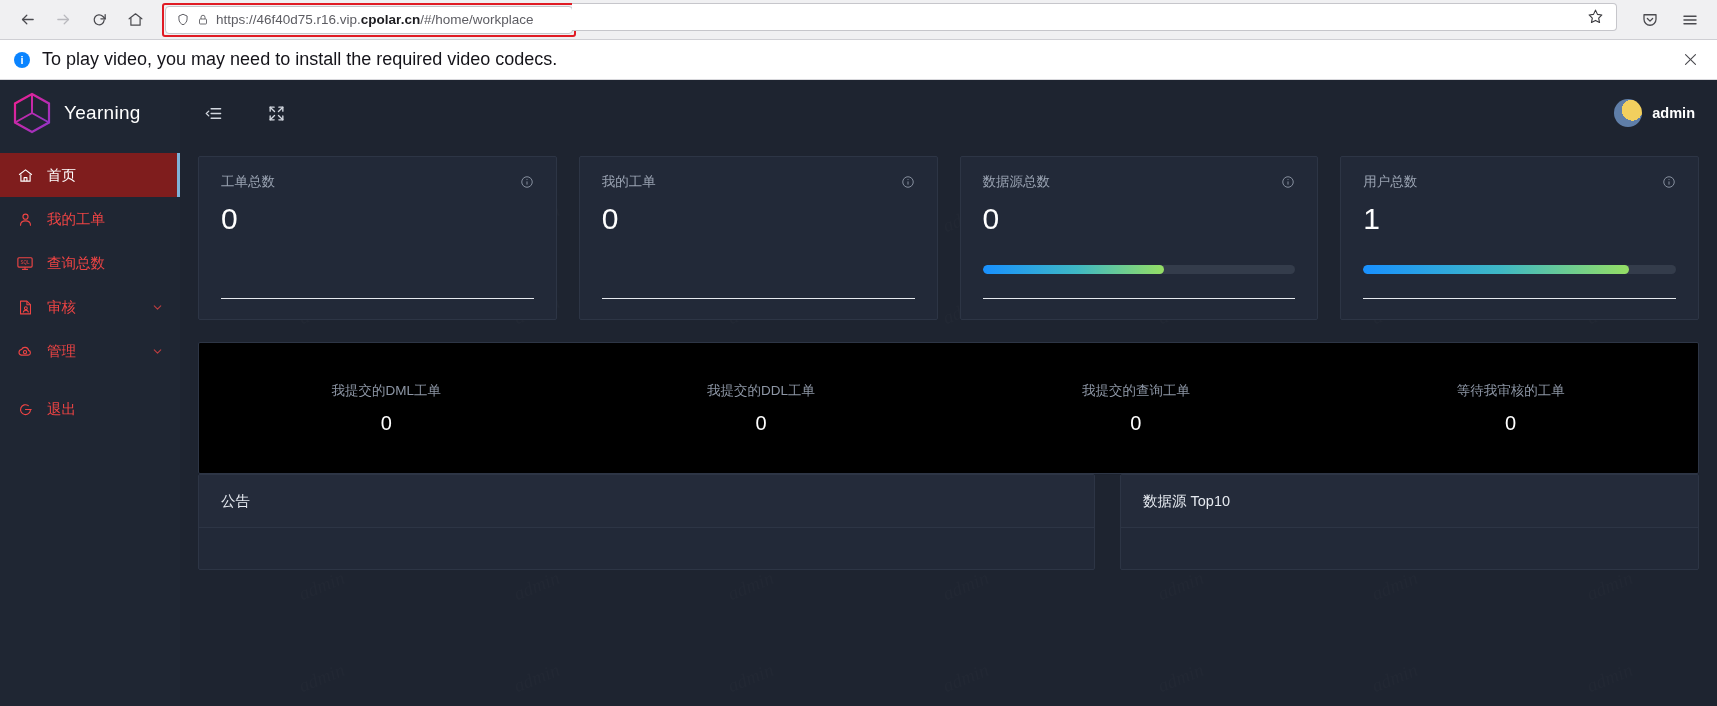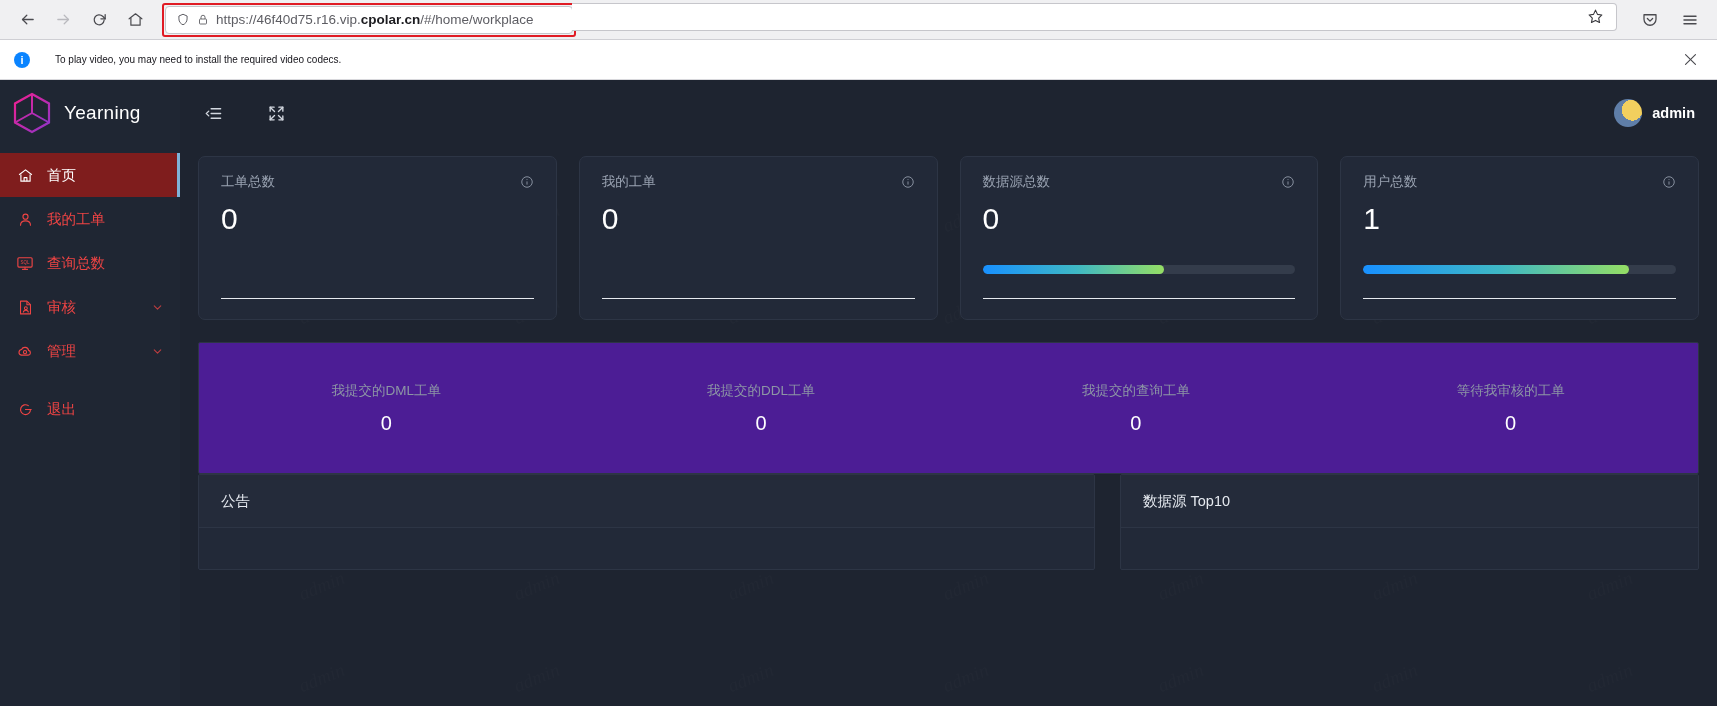--- a/index.html
+++ b/index.html
@@ -40,21 +40,21 @@
   
   .notif {
     height: 40px; background: #ffffff; display: flex; align-items: center;
     padding: 0 14px; gap: 12px; border-bottom: 1px solid #d8d8dc;
   }
   .notif-icon {
     width: 16px; height: 16px; border-radius: 50%; background: #0a84ff;
     color: #fff; font-size: 11px; font-weight: bold; display: flex;
     align-items: center; justify-content: center; flex: none;
   }
-  .notif-text { font-size: 10px; color: #15141a; flex: 1; margin-left: 13px; }
+  .notif-text { font-size: 18px; color: #15141a; flex: 1; }
   .notif-close { color: #4a4a4f; padding: 4px; display: flex; }
 
   
   .app { display: flex; height: 626px; background: #1e2430; position: relative; }
 
   
   .watermark {
     position: absolute; inset: 0; pointer-events: none; z-index: 5; opacity: .5;
     display: grid; grid-template-columns: repeat(8, 1fr); grid-auto-rows: 92px;
     align-items: center; justify-items: center;
@@ -99,37 +99,37 @@
     width: 28px; height: 28px; border-radius: 50%;
     background: radial-gradient(circle at 65% 40%, #f2cf5e 0 42%, #5f7ea8 42% 100%);
   }
   .user-name { color: #ffffff; font-size: 14.5px; font-weight: 600; }
 
   .content { flex: 1; padding: 0 18px; overflow: hidden; }
 
   
   .cards { display: flex; gap: 22px; margin-top: 10px; }
   .card {
-    flex: 1; background: #222938; border: 1px solid #2d3545; border-radius: 7px;
+    flex: 1; background: #222938; border: 1px solid #2d3545; border-radius: 2px;
     height: 164px; padding: 16px 22px 0 22px; position: relative;
   }
   .card-head { display: flex; align-items: center; justify-content: space-between; }
   .card-title { color: #9aa3b2; font-size: 13.5px; }
   .info-icon { color: #8d96a5; display: flex; }
   .card-value { color: #ffffff; font-size: 30px; font-weight: 300; margin-top: 10px; line-height: 1.2; }
   .card-bar {
     position: absolute; left: 22px; right: 22px; bottom: 45px;
     height: 9px; border-radius: 5px; background: #343c4b; overflow: hidden;
   }
   .card-bar-fill { height: 100%; border-radius: 5px; background: linear-gradient(90deg, #1890ff 0%, #3fb8c4 52%, #95de64 100%); }
   .card-rule { position: absolute; left: 22px; right: 22px; bottom: 20px; height: 1px; background: #e6e9ee; }
 
   
   .sub-panel {
-    margin-top: 22px; background: #4c1d95; border: 1px solid #2d3545; border-radius: 2px;
+    margin-top: 22px; background: #000000; border: 1px solid #2d3545; border-radius: 2px;
     height: 132px; display: flex; align-items: center;
   }
   .sub-cell { flex: 1; text-align: center; }
   .sub-label { color: #8d96a5; font-size: 13.5px; }
   .sub-value { color: #ffffff; font-size: 20px; font-weight: 300; margin-top: 12px; }
 
   
   .bottom { display: flex; gap: 25px; }
   .panel { background: #222938; border: 1px solid #2d3545; border-radius: 2px; height: 96px; display: flex; flex-direction: column; }
   .panel.notice { flex: 0 0 897px; }

